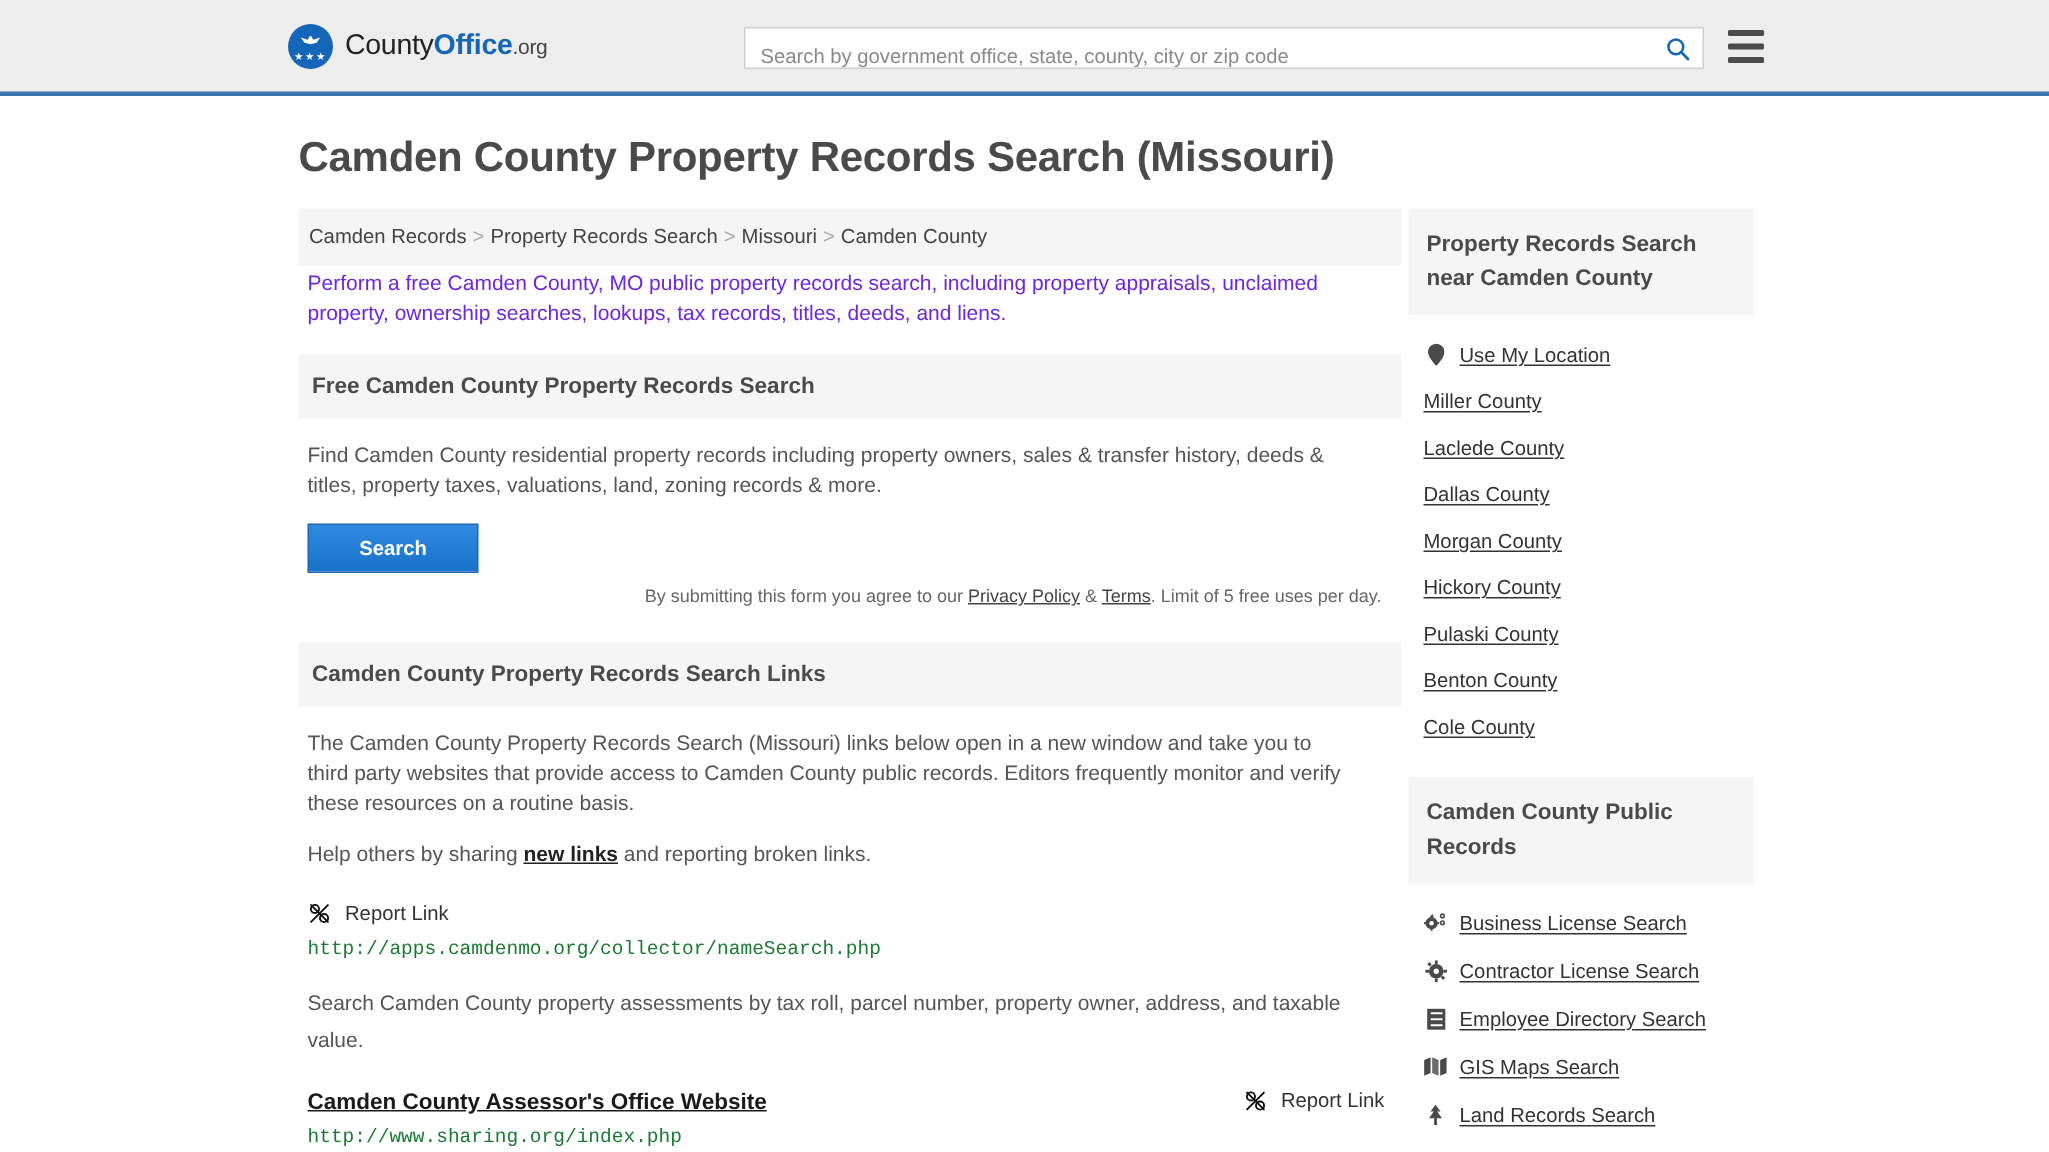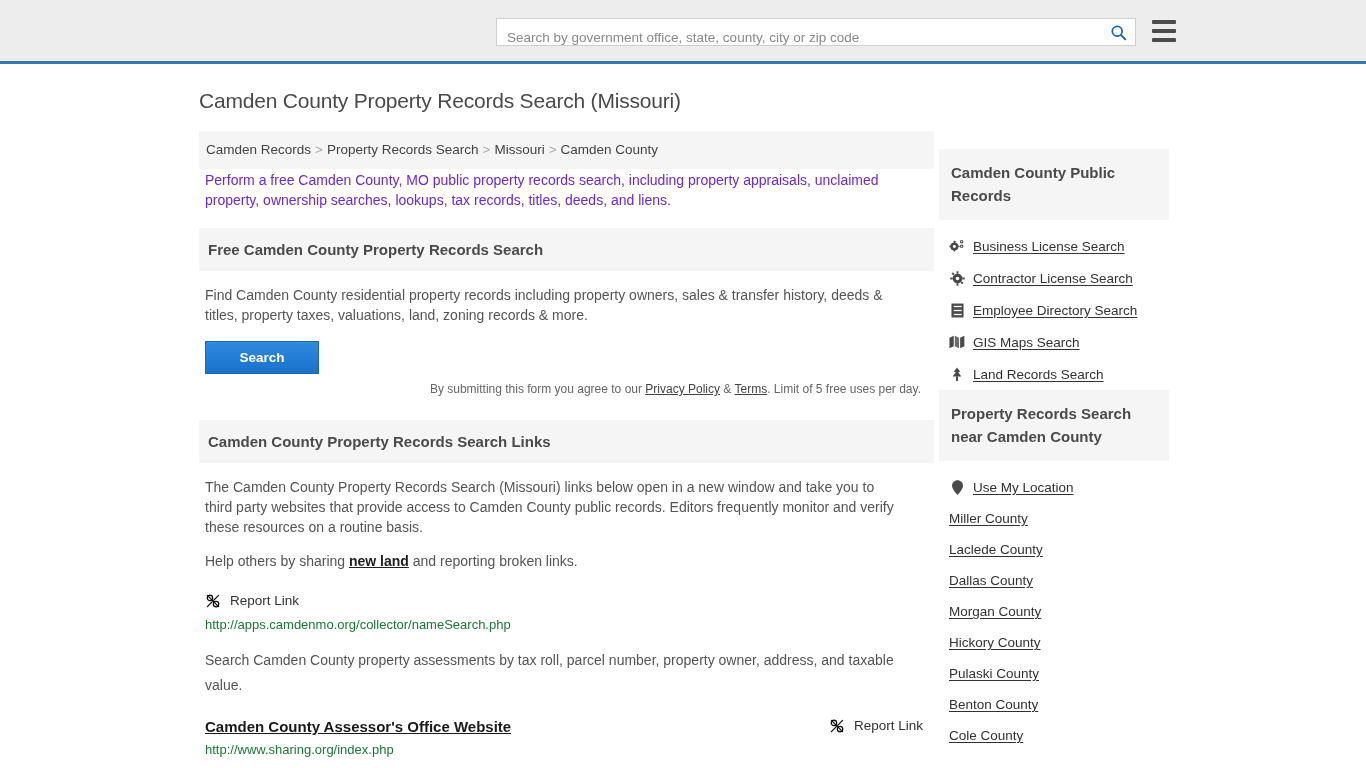--- a/index.html
+++ b/index.html
@@ -115,22 +115,22 @@
     background: #4c4c4c;
     border-radius: 1px;
   }
 
   
   .page {
     width: 1366px;
     padding: 0;
   }
   .title {
-    font-size: 21px;
-    font-weight: normal;
+    font-size: 28px;
+    font-weight: bold;
     color: #4a4a4a;
     margin: 25px 0 18px 199px;
     letter-spacing: -0.2px;
   }
   .cols {
     display: flex;
     align-items: flex-start;
     margin-left: 199px;
   }
   .main-col { width: 735px; flex: 0 0 735px; }
@@ -243,20 +243,21 @@
     color: #333;
     cursor: pointer;
     white-space: nowrap;
     padding-right: 4px;
   }
   .link-url {
     font-size: 13px;
     color: #1a7a33;
     margin-top: 5px;
     word-break: break-all;
+    font-family: Liberation Mono, monospace;
   }
   .link-desc {
     font-size: 14px;
     color: #555;
     line-height: 25px;
     margin-top: 16px;
   }
 
   
   .side-box { margin-bottom: 0; }
@@ -289,20 +290,30 @@
     justify-content: center;
     flex: 0 0 16px;
     color: #4a4a4a;
   }
 </style>
 </head>
 <body>
 
 <div class="site-header">
 
+  <div class="logo-wrap">
+    <span class="logo-mark">
+      <svg class="eagle" viewBox="0 0 40 18" xmlns="http://www.w3.org/2000/svg" aria-hidden="true">
+        <path d="M20 2 L24 7 L33 4 L28 11 L20 13 L12 11 L7 4 L16 7 Z" fill="#ffffff"></path>
+        <circle cx="20" cy="4" r="2" fill="#ffffff"></circle>
+      </svg>
+      <span class="stars">★★★</span>
+    </span>
+    <span class="logo-text"><span class="county">County</span><span class="bold-blue">Office</span><span class="org">.org</span></span>
+  </div>
 
   <div class="header-search">
     <input type="text" placeholder="Search by government office, state, county, city or zip code" style="">
     <button class="search-go" aria-label="Search">
       <svg width="17" height="17" viewBox="0 0 20 20" xmlns="http://www.w3.org/2000/svg" aria-hidden="true">
         <circle cx="8.5" cy="8.5" r="5.8" fill="none" stroke="#1565b8" stroke-width="2"></circle>
         <line x1="12.8" y1="12.8" x2="18" y2="18" stroke="#1565b8" stroke-width="2.2" stroke-linecap="round"></line>
       </svg>
     </button>
   </div>
@@ -333,21 +344,21 @@
 
       <div class="form-row">
         <button class="search-btn">Search</button>
       </div>
 
       <div class="form-note"><span>By submitting this form you agree to our </span><a href="#">Privacy Policy</a><span> &amp; </span><a href="#">Terms</a><span>. Limit of 5 free uses per day.</span></div>
 
       <div class="sec-bar" style="margin-top:24px;">Camden County Property Records Search Links</div>
       <p class="sec-body">The Camden County Property Records Search (Missouri) links below open in a new window and take you to third party websites that provide access to Camden County public records. Editors frequently monitor and verify these resources on a routine basis.</p>
 
-      <p class="help-line"><span>Help others by sharing </span><a href="#">new land</a><span> and reporting broken links.</span></p>
+      <p class="help-line"><span>Help others by sharing </span><a href="#">new links</a><span> and reporting broken links.</span></p>
 
       <div class="link-item">
         <div class="link-head">
           <span class="report-link">
             <span>
               <svg width="16" height="16" viewBox="0 0 20 20" xmlns="http://www.w3.org/2000/svg" aria-hidden="true">
                 <path d="M3 3 L17 17 M17 3 L3 17" stroke="#111" stroke-width="1.6" fill="none" stroke-linecap="round"></path>
                 <circle cx="6.2" cy="6.2" r="3.4" fill="none" stroke="#111" stroke-width="1.6"></circle>
                 <circle cx="13.8" cy="13.8" r="3.4" fill="none" stroke="#111" stroke-width="1.6"></circle>
               </svg>
@@ -373,20 +384,58 @@
             <span>Report Link</span>
           </span>
         </div>
         <div class="link-url">http://www.sharing.org/index.php</div>
         <div class="link-desc">View Camden County Assessor's Office home page including important dates, maps, frequently asked questions and contact information.</div>
       </div>
 
     </div>
 
     <div class="side-col">
+
+      <div class="side-box">
+        <div class="side-bar-head">Property Records Search near Camden County</div>
+        <ul class="side-list">
+          <li>
+            <span class="side-ico">
+              <svg width="11" height="15" viewBox="0 0 12 16" xmlns="http://www.w3.org/2000/svg" aria-hidden="true">
+                <path d="M6 0C2.7 0 0 2.7 0 6c0 4.2 6 10 6 10s6-5.8 6-10c0-3.3-2.7-6-6-6z" fill="#4a4a4a"></path>
+              </svg>
+            </span>
+            <a href="#">Use My Location</a>
+          </li>
+          <li>
+            <a href="#">Miller County</a>
+          </li>
+          <li>
+            <a href="#">Laclede County</a>
+          </li>
+          <li>
+            <a href="#">Dallas County</a>
+          </li>
+          <li>
+            <a href="#">Morgan County</a>
+          </li>
+          <li>
+            <a href="#">Hickory County</a>
+          </li>
+          <li>
+            <a href="#">Pulaski County</a>
+          </li>
+          <li>
+            <a href="#">Benton County</a>
+          </li>
+          <li>
+            <a href="#">Cole County</a>
+          </li>
+        </ul>
+      </div>
 
       <div class="side-box" style="margin-top:18px;">
         <div class="side-bar-head">Camden County Public Records</div>
         <ul class="side-list">
 
           <li>
             <span class="side-ico">
               <svg width="16" height="14" viewBox="0 0 18 16" xmlns="http://www.w3.org/2000/svg" aria-hidden="true">
                 <path d="M6.5 1.2l.45 1.5 1.5.45-1.5.45-.45 1.5-.45-1.5-1.5-.45 1.5-.45z" fill="#4a4a4a"></path>
                 <circle cx="6" cy="8.5" r="4.6" fill="#4a4a4a"></circle>
@@ -450,53 +499,15 @@
                 <path d="M6 3.6 L10.6 10.2 L1.4 10.2 Z" fill="#4a4a4a"></path>
                 <rect x="5" y="10" width="2" height="5" fill="#4a4a4a"></rect>
               </svg>
             </span>
             <a href="#">Land Records Search</a>
           </li>
 
         </ul>
       </div>
 
-      <div class="side-box">
-        <div class="side-bar-head">Property Records Search near Camden County</div>
-        <ul class="side-list">
-          <li>
-            <span class="side-ico">
-              <svg width="11" height="15" viewBox="0 0 12 16" xmlns="http://www.w3.org/2000/svg" aria-hidden="true">
-                <path d="M6 0C2.7 0 0 2.7 0 6c0 4.2 6 10 6 10s6-5.8 6-10c0-3.3-2.7-6-6-6z" fill="#4a4a4a"></path>
-              </svg>
-            </span>
-            <a href="#">Use My Location</a>
-          </li>
-          <li>
-            <a href="#">Miller County</a>
-          </li>
-          <li>
-            <a href="#">Laclede County</a>
-          </li>
-          <li>
-            <a href="#">Dallas County</a>
-          </li>
-          <li>
-            <a href="#">Morgan County</a>
-          </li>
-          <li>
-            <a href="#">Hickory County</a>
-          </li>
-          <li>
-            <a href="#">Pulaski County</a>
-          </li>
-          <li>
-            <a href="#">Benton County</a>
-          </li>
-          <li>
-            <a href="#">Cole County</a>
-          </li>
-        </ul>
-      </div>
-
     </div>
   </div>
 </div>
 
 </body></html>

